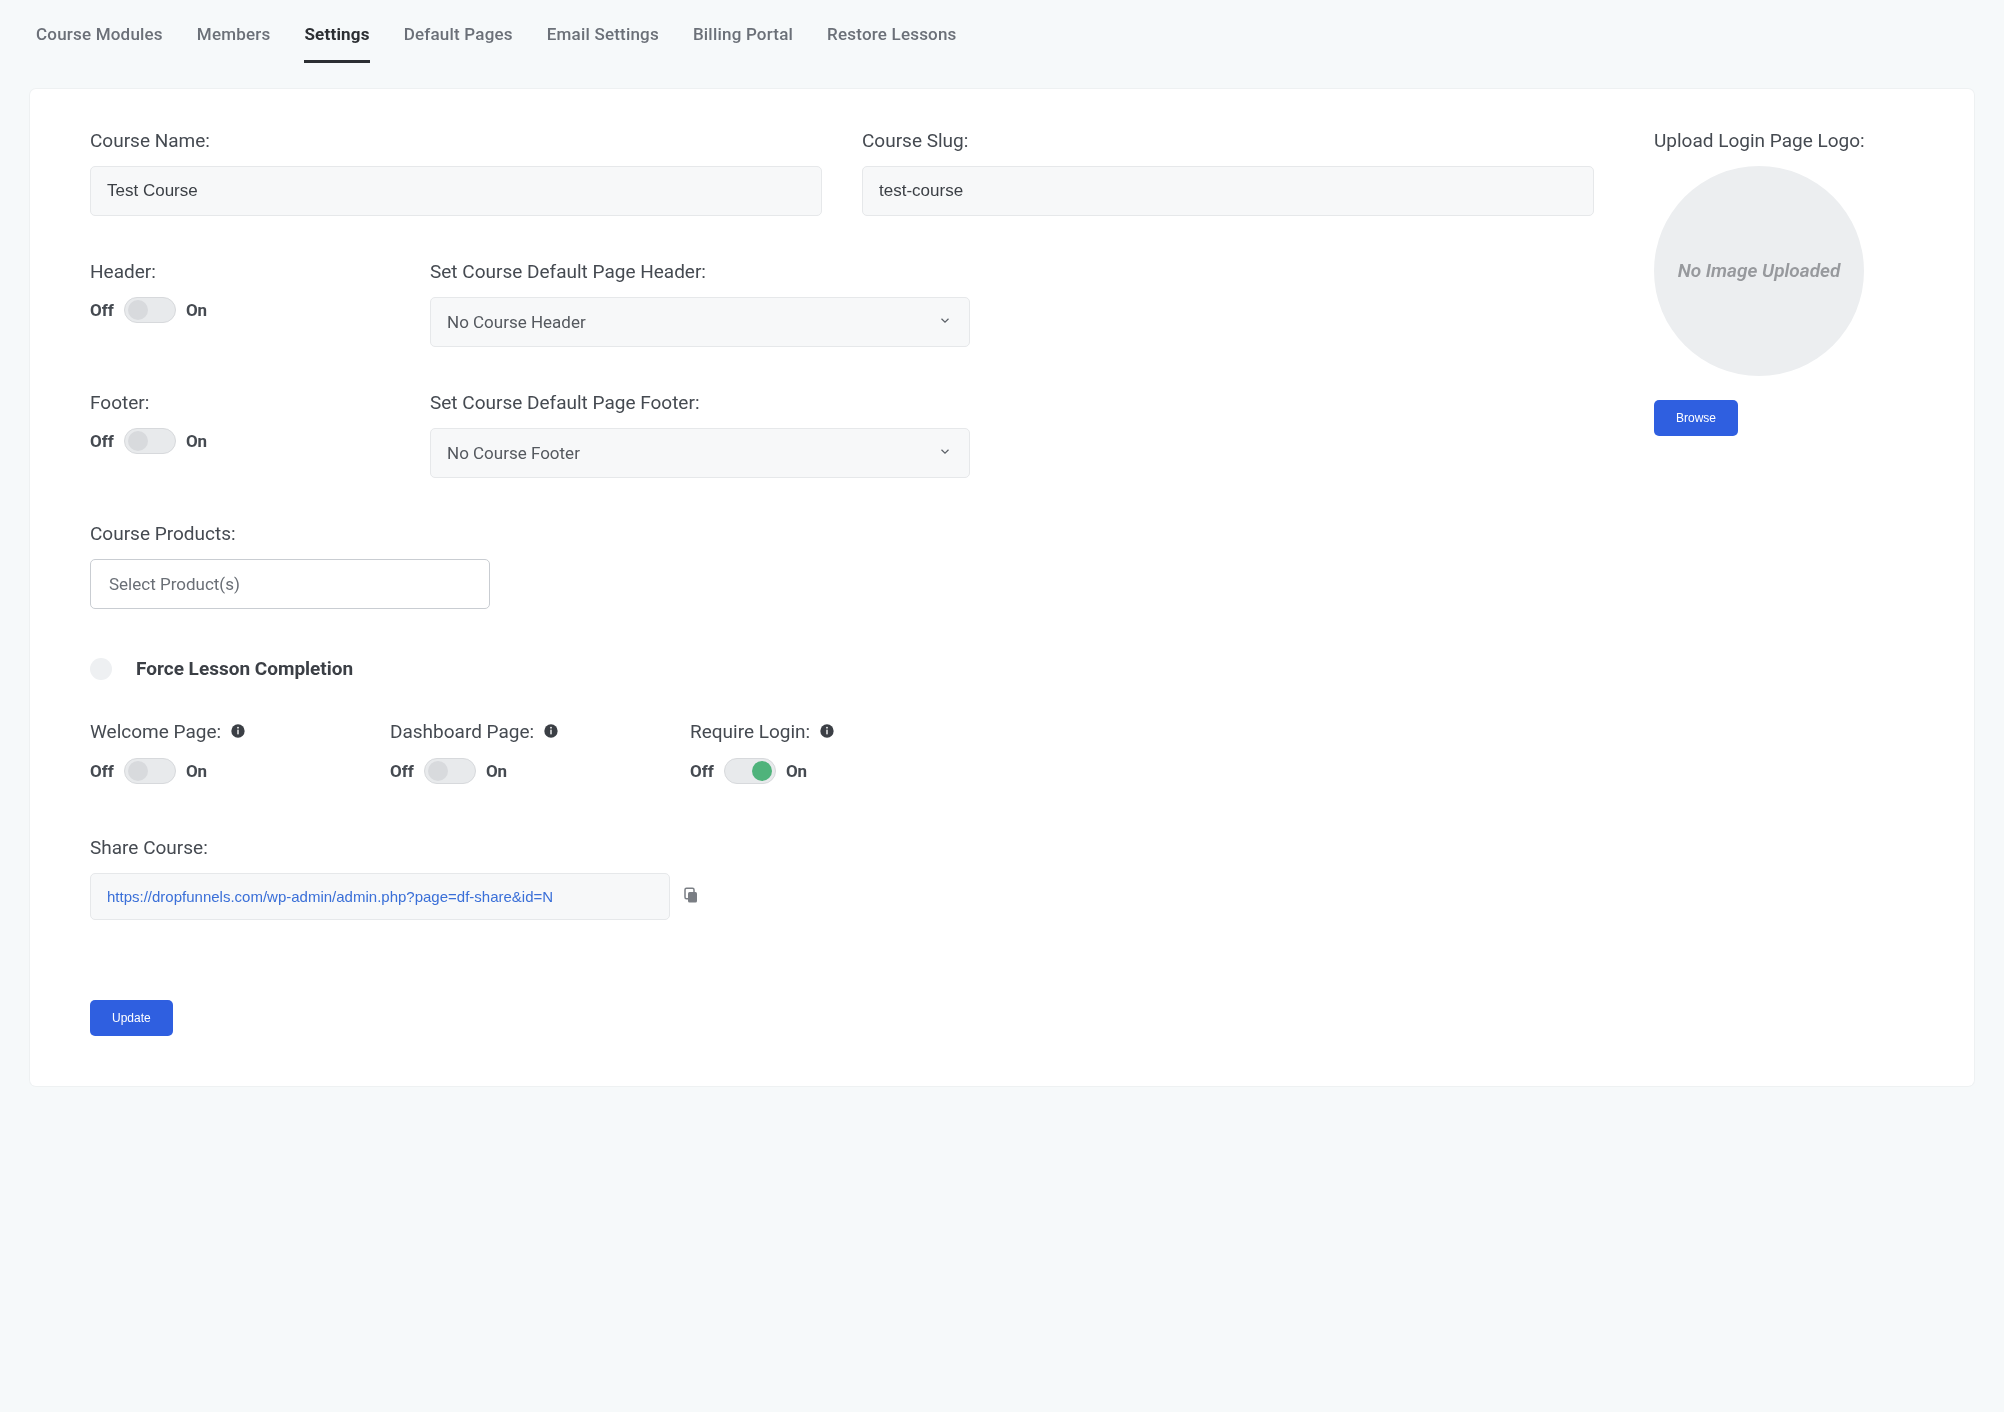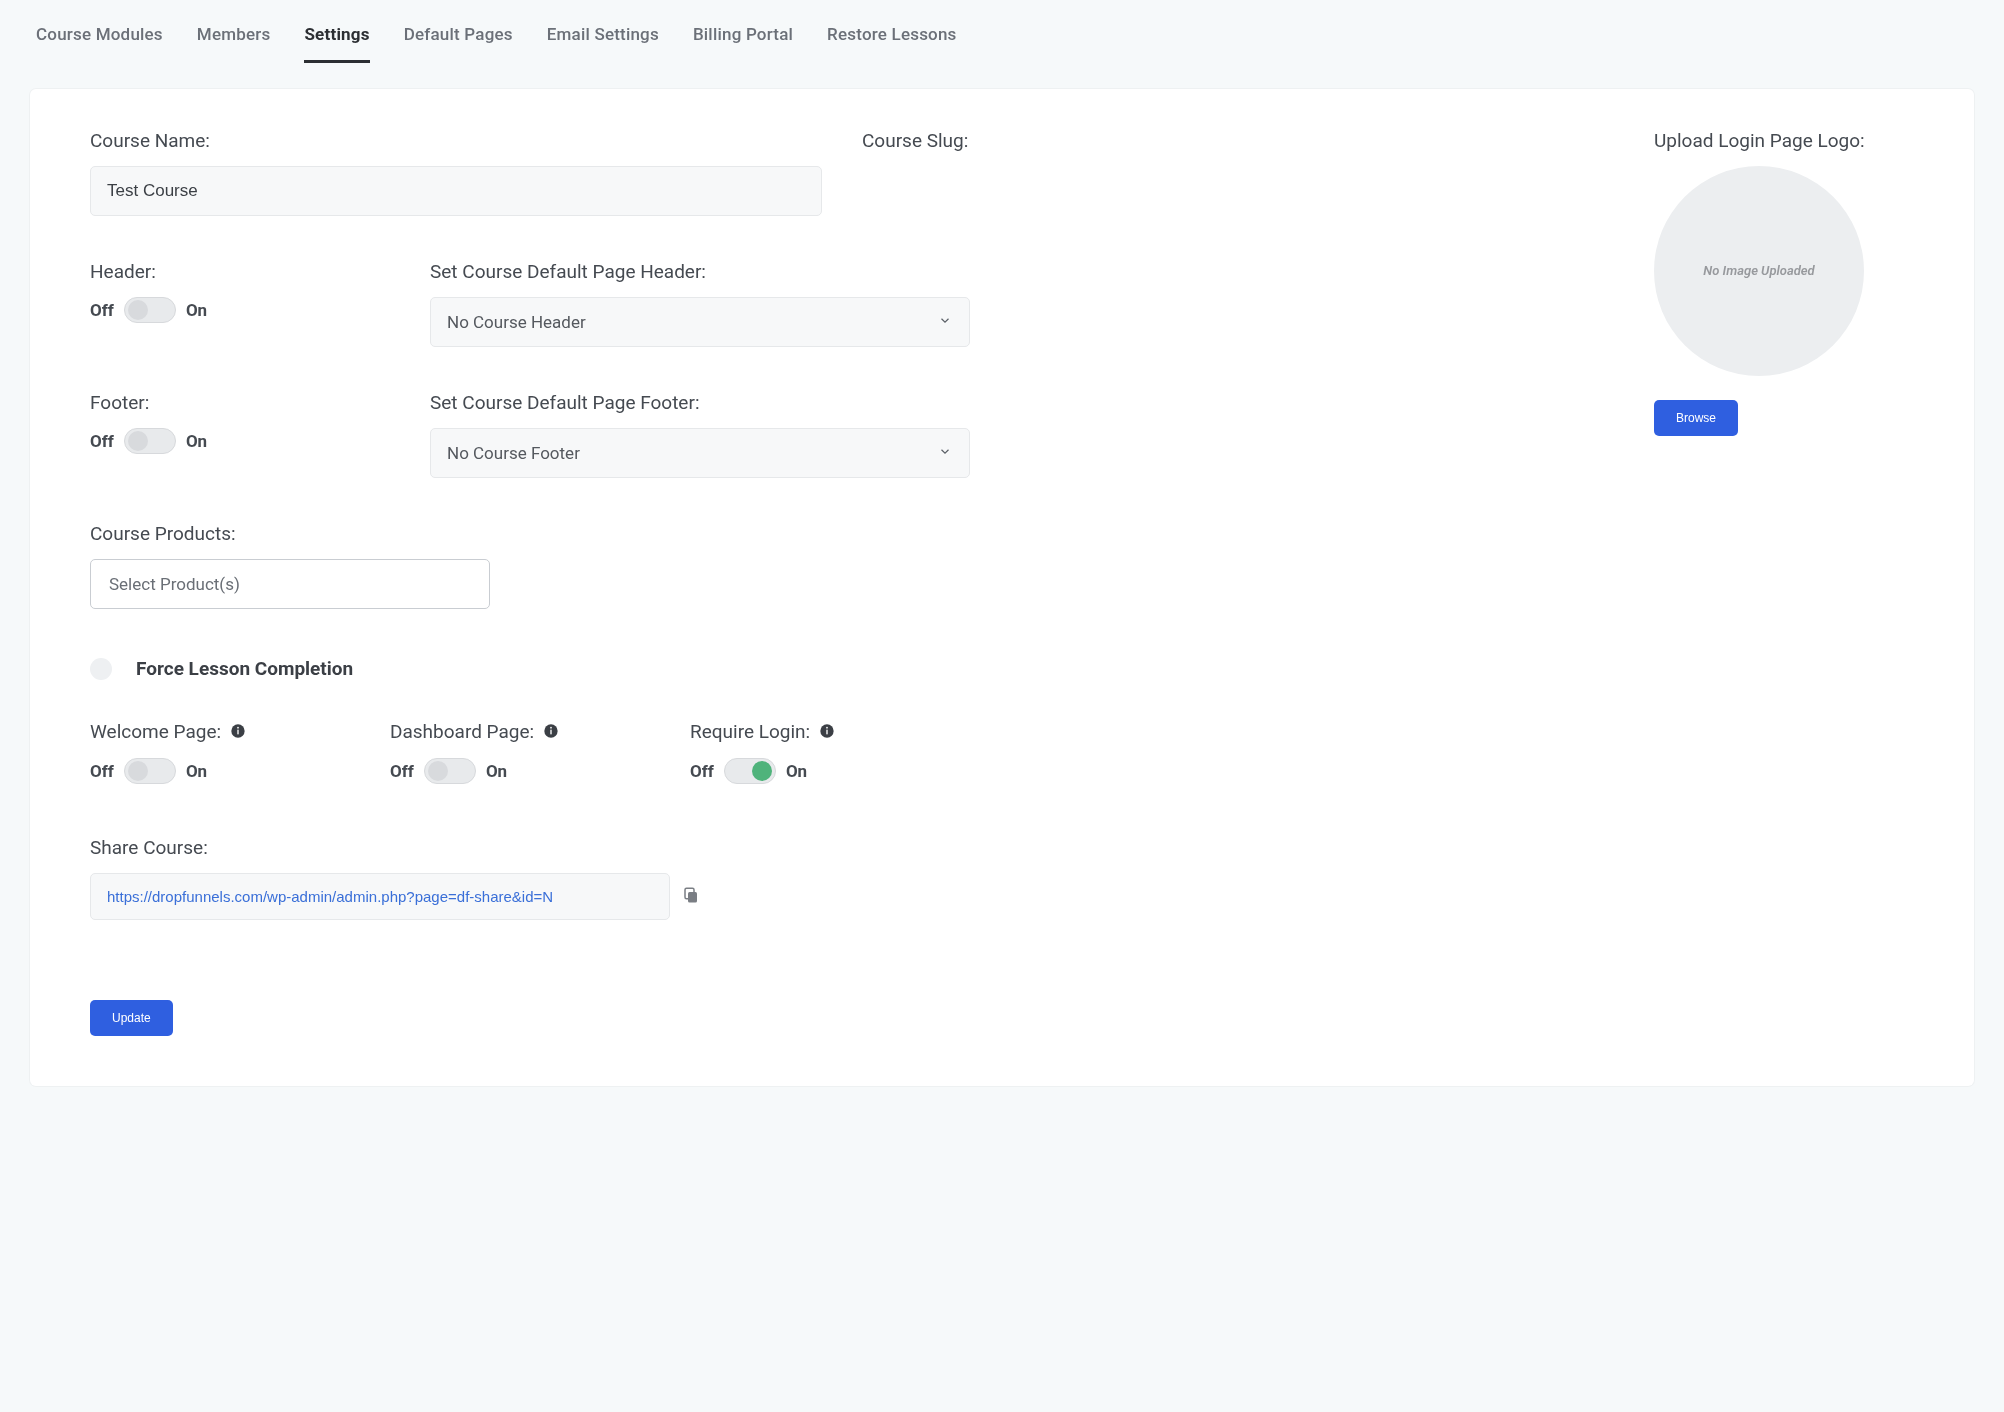--- a/index.html
+++ b/index.html
@@ -195,21 +195,21 @@
     width: 210px;
     height: 210px;
     border-radius: 50%;
     background: #eceef0;
     display: flex;
     align-items: center;
     justify-content: center;
     text-align: center;
     color: #97999d;
     font-style: italic;
-    font-size: 13px;
+    font-size: 19px;
     font-weight: 600;
     margin: 6px 0 24px 0;
   }
   .logo-circle span { line-height: 1.4; }
 
   .info-icon {
     display: inline-block;
     vertical-align: middle;
     margin-left: 4px;
   }
@@ -238,20 +238,21 @@
   <div class="main-two">
     <div class="main-left">
 
       <div class="row">
         <div class="col">
           <label class="label">Course Name:</label>
           <input class="text-input" value="Test Course" style="">
         </div>
         <div class="col">
           <label class="label">Course Slug:</label>
+          <input class="text-input" value="test-course" style="">
         </div>
       </div>
 
       <div class="section two-col-hf">
         <div class="hf-left">
           <div class="label">Header:</div>
           <div class="toggle-row">
             <span class="toggle-off">Off</span>
             <div class="toggle">
                 <div class="toggle-knob"></div>

